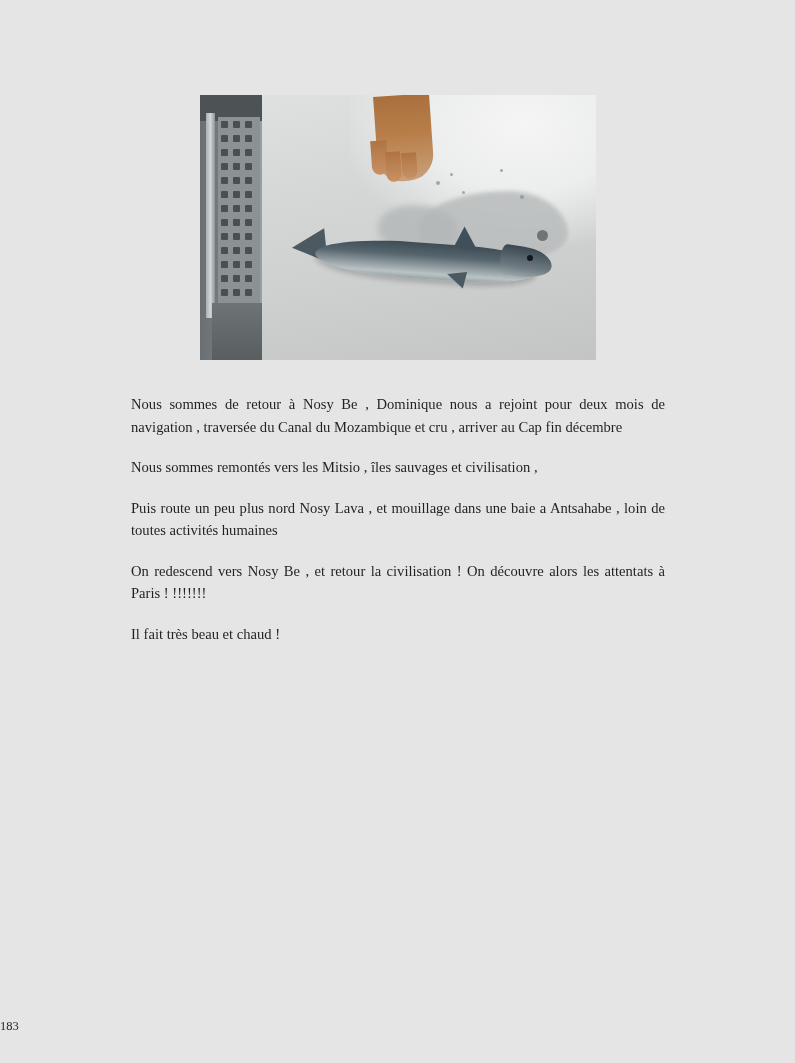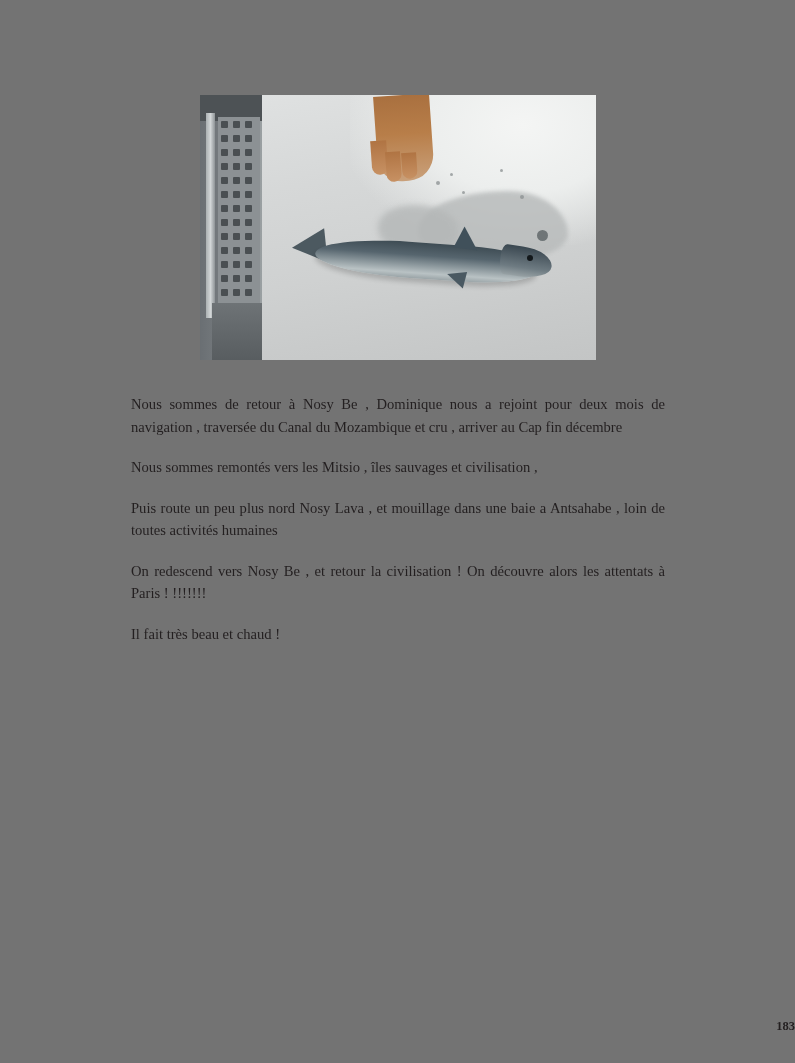--- a/index.html
+++ b/index.html
@@ -13,21 +13,21 @@
     position: relative;
     font-family: "Liberation Serif", serif;
     color: #231f20;
     overflow: hidden;
   }
   .page {
     position: absolute;
     left: 0; top: 0;
     width: 795px;
     height: 1063px;
-    background: #737373;
+    background: #e5e5e5;
   }
   
   .photo-wrap {
     position: absolute;
     left: 200px;
     top: 95px;
     width: 396px;
     height: 265px;
     overflow: hidden;
     background: #cfd2d4;
@@ -199,24 +199,23 @@
     font-size: 14.6px;
     line-height: 22.5px;
     text-align: justify;
     color: #231f20;
   }
   p.para:last-child { margin-bottom: 0; }
   .pagenum {
     position: absolute;
     left: 0; top: 1019px;
     width: 795px;
-    text-align: right;
+    text-align: left;
     font-size: 12.5px;
     color: #231f20;
-    font-weight: bold;
   }
 </style>
 </head>
 <body>
 
 <div class="page">
 
   <div class="photo-wrap">
     <div class="photo">
       <div class="deck"></div>

